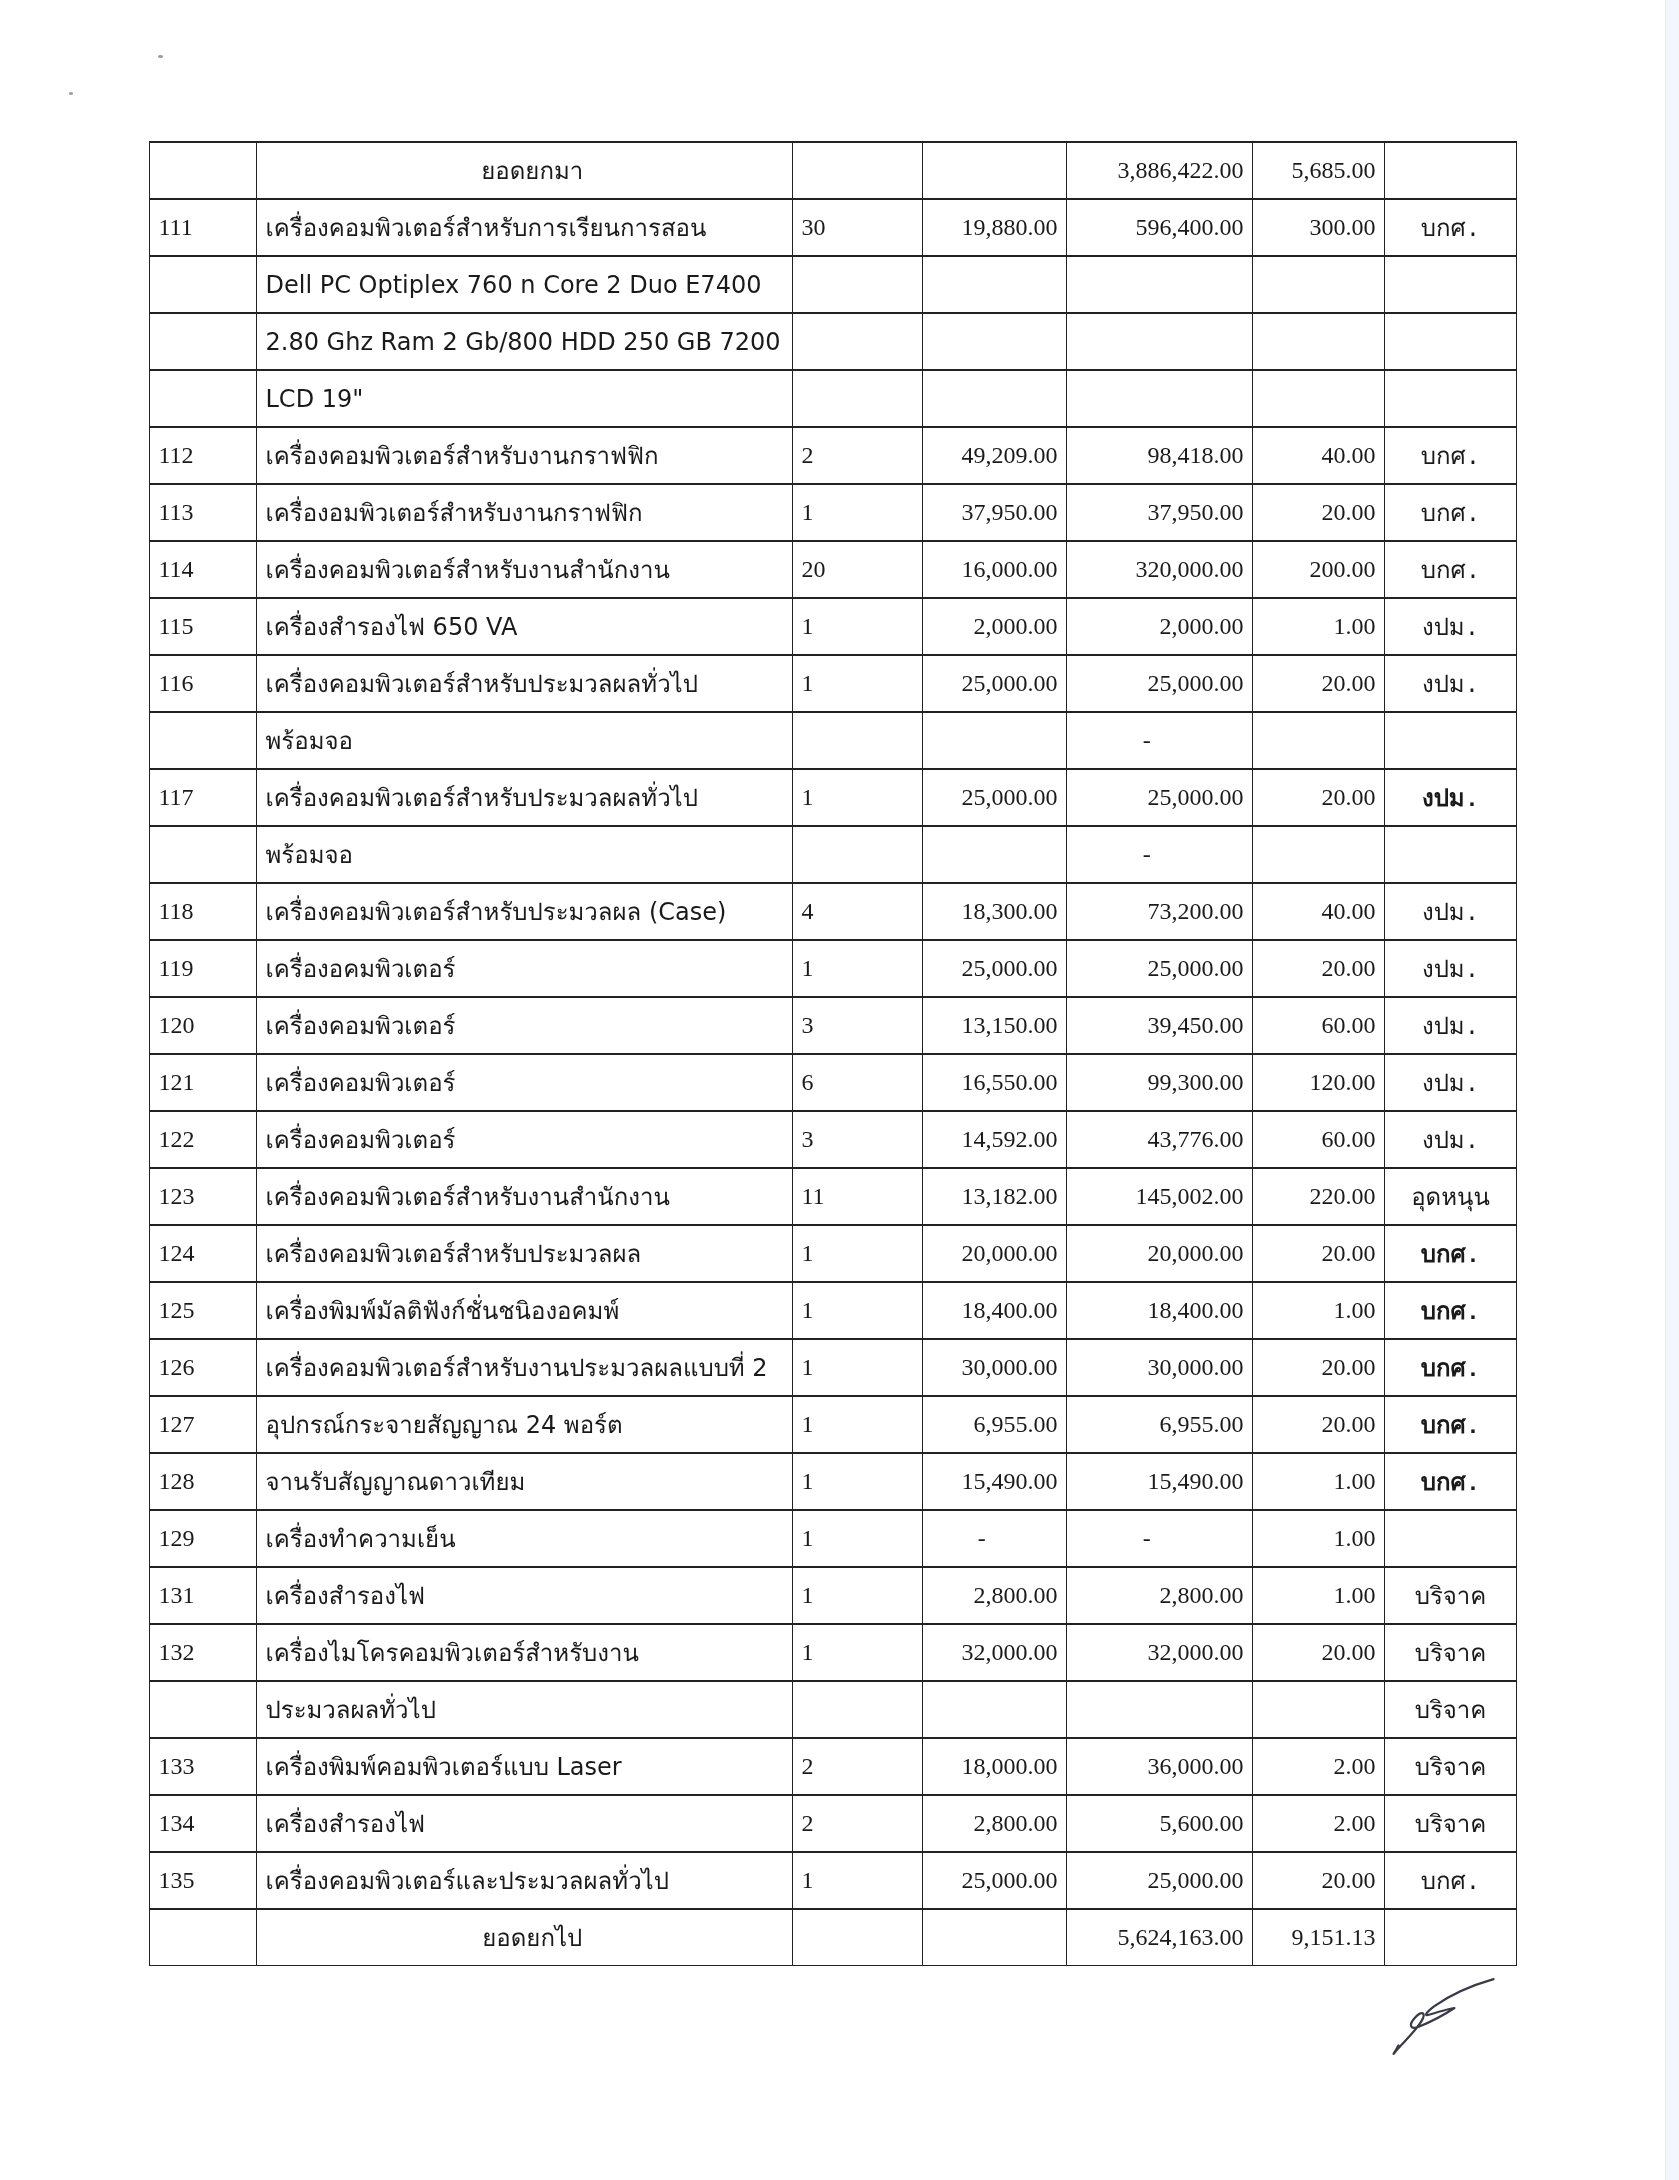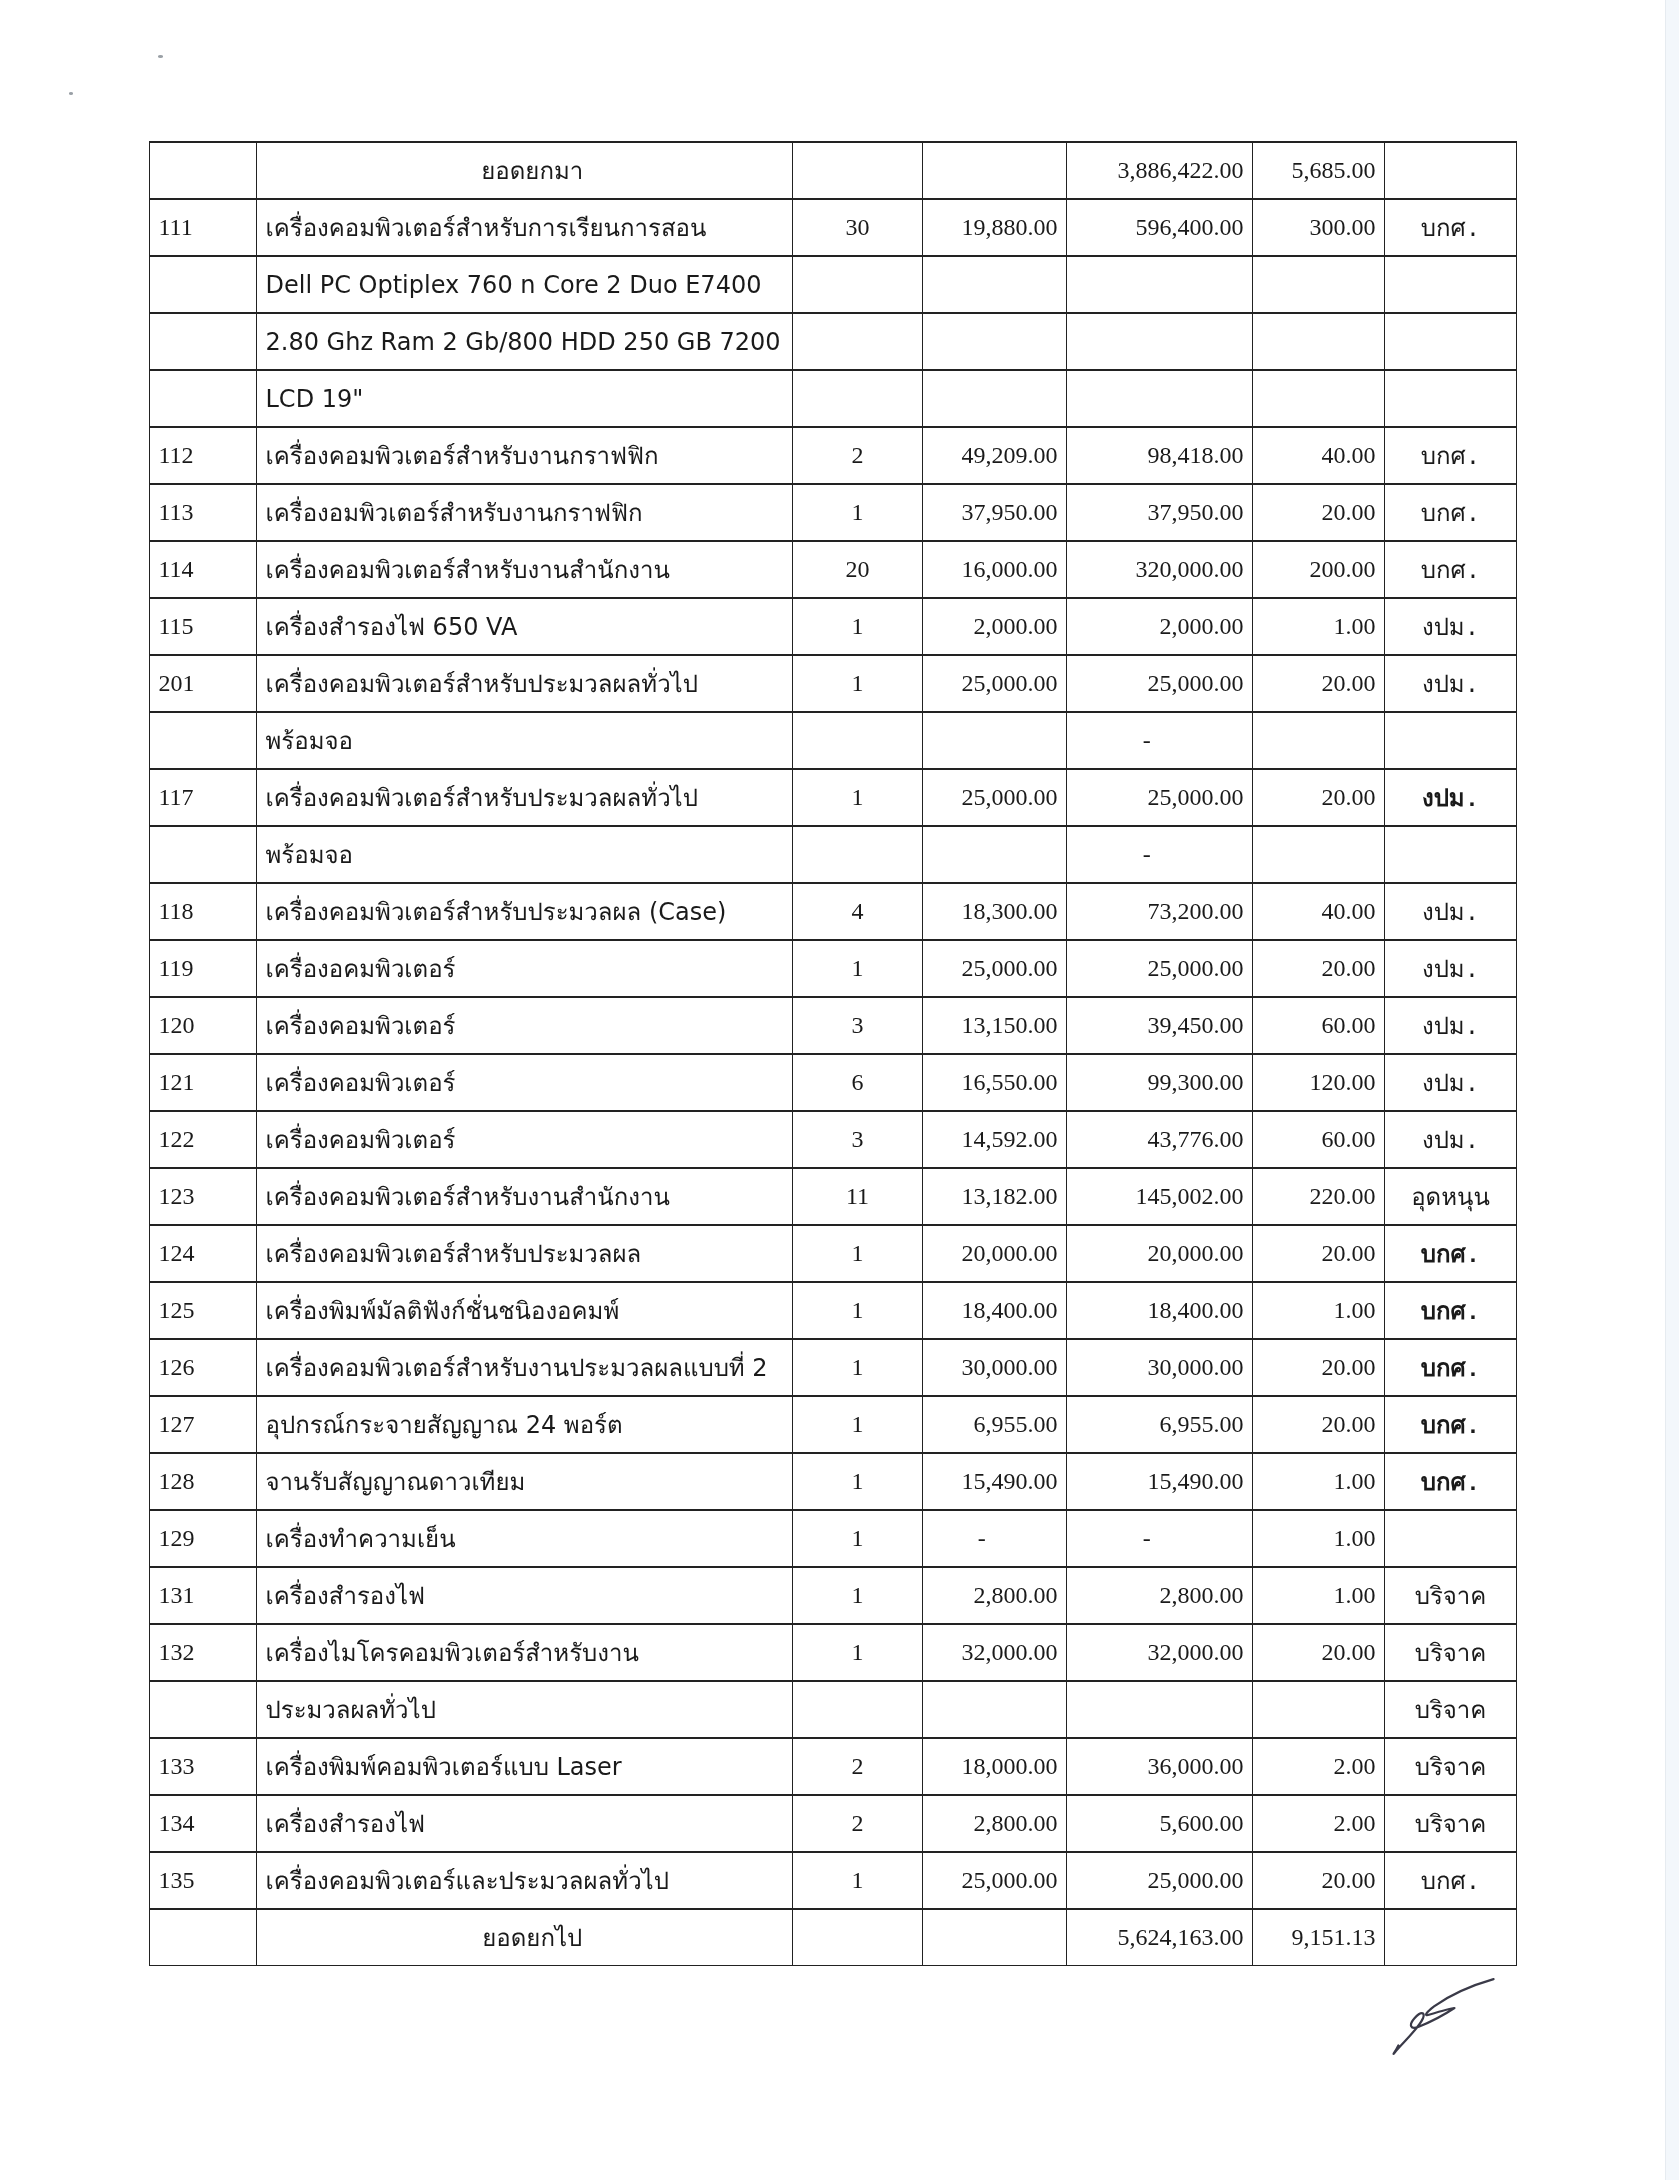--- a/index.html
+++ b/index.html
@@ -40,21 +40,21 @@
   col.c-total{ width: 186px; }
   col.c-dep  { width: 132px; }
   col.c-src  { width: 132px; }
   td.no { text-align: left; }
   td.desc {
     font-family: "DejaVu Sans", sans-serif;
     font-size: 23px;
     padding-left: 5.1px;
   }
   td.desc.center { text-align: center; padding-left: 24px; }
-  td.qty { text-align: center; }
+  td.qty { }
   td.num { text-align: right; }
   td.num.dash { text-align: center; padding-right: 34px; }
   td.src {
     text-align: center;
     font-family: Liberation Mono, monospace;
     font-size: 22px;
   }
   td.src.bold { font-weight: bold; }
   .signature {
     position: absolute; left: 1376px; top: 1974px; width: 128px; height: 85px;
@@ -153,21 +153,21 @@
       <tr>
         <td class="no">115</td>
         <td class="desc">เครื่องสำรองไฟ 650 VA</td>
         <td class="qty">1</td>
         <td class="num">2,000.00</td>
         <td class="num">2,000.00</td>
         <td class="num">1.00</td>
         <td class="src">งปม.</td>
       </tr>
       <tr>
-        <td class="no">201</td>
+        <td class="no">116</td>
         <td class="desc">เครื่องคอมพิวเตอร์สำหรับประมวลผลทั่วไป</td>
         <td class="qty">1</td>
         <td class="num">25,000.00</td>
         <td class="num">25,000.00</td>
         <td class="num">20.00</td>
         <td class="src">งปม.</td>
       </tr>
       <tr>
         <td class="no"></td>
         <td class="desc">พร้อมจอ</td>

